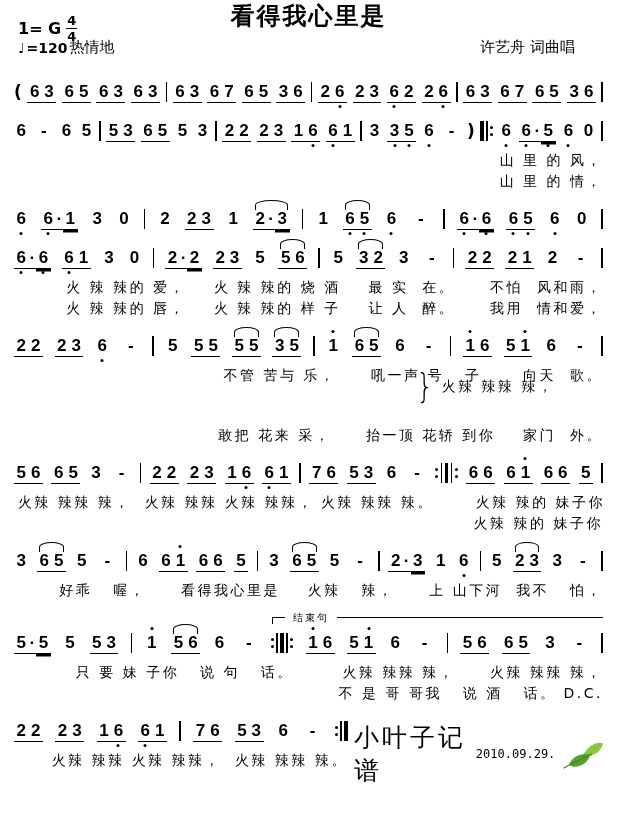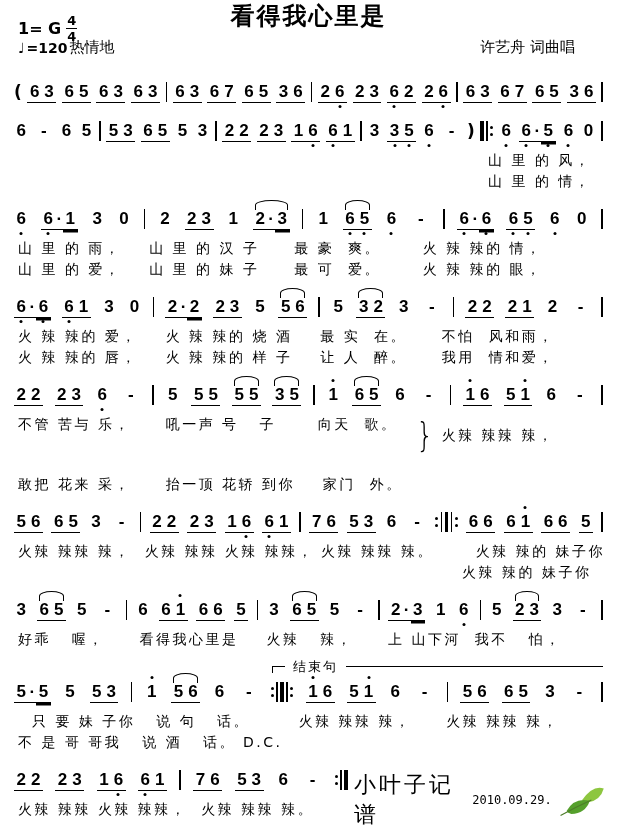--- a/index.html
+++ b/index.html
@@ -40,37 +40,37 @@
   .grp.arc::before{content:"";position:absolute;top:-9px;left:2px;right:2px;height:9px;
     border:1.2px solid #000;border-bottom:none;border-radius:50% 50% 0 0;}
   .bl{width:1.5px;height:20px;background:#000;}
   .par{font-size:17px;font-weight:bold;line-height:20px;}
   .rep{display:inline-flex;align-items:center;gap:2.5px;height:20px;}
   .rb-thin{width:1.5px;height:20px;background:#000;}
   .rb-thick{width:3.5px;height:20px;background:#000;}
   .rdots{display:flex;flex-direction:column;justify-content:center;gap:4px;height:20px;}
   .rdots i{width:3px;height:3px;background:#000;border-radius:50%;display:block;}
   
-  .lyrics{position:relative;}
+  .lyrics{position:relative;text-align:right;}
   .lyr{font-size:14px;letter-spacing:2.5px;line-height:21px;white-space:pre;}
   .lyr-extra{position:absolute;display:flex;align-items:center;gap:6px;top:0;height:42px;}
   .brace{font-size:34px;font-weight:300;line-height:40px;
     font-family:"DejaVu Sans",sans-serif;transform:scaleX(.8);}
   
   .marker{position:absolute;top:2px;display:flex;align-items:flex-start;right:0;}
   .mk-tick{width:12px;height:6px;border-left:1.2px solid #000;border-top:1.2px solid #000;
     margin-top:7px;}
-  .mk-label{font-size:13px;letter-spacing:2px;padding:0 8px;line-height:15px;text-align:center;}
+  .mk-label{font-size:10px;letter-spacing:2px;padding:0 8px;line-height:15px;text-align:center;}
   .mk-line{flex:1;border-top:1.2px solid #000;margin-top:7px;}
   
   .bottom-row{display:flex;align-items:flex-start;margin:2px 12px 0 12px;}
   .bottom-row .slot{flex:0 0 57%;}
   .credits{flex:1;padding-left:4px;}
   .cr1{display:flex;align-items:center;gap:7px;margin-top:10px;}
-  .transcriber{font-family:"DejaVu Serif","Liberation Serif",serif;font-size:22px;
+  .transcriber{font-family:"DejaVu Serif","Liberation Serif",serif;font-size:25px;
     letter-spacing:3px;}
   .trdate{font-size:12px;font-family:"DejaVu Sans Mono",monospace;}
 </style>
 </head>
 <body>
 
 <div class="hdr">
   <div class="keysig">
     <span>1= G</span>
     <span class="frac">
@@ -311,24 +311,20 @@
           <span class="dg u1 lo">5</span>
         </span>
         <span class="grp">
           <span class="dg lo">6</span>
         </span>
         <span class="grp">
           <span class="dg">0</span>
         </span>
         <span class="bl"></span>
       </div>
-      <div class="lyrics">
-        <div class="lyr" style="padding-left: 4px;">山 里 的 雨，    山 里 的 汉 子     最 豪  爽。      火 辣 辣的 情，</div>
-        <div class="lyr" style="padding-left: 4px;">山 里 的 爱，    山 里 的 妹 子     最 可  爱。      火 辣 辣的 眼，</div>
-      </div>
     </div>
     <div class="sline">
       <div class="notes-row">
         <span class="grp">
           <span class="dg u1 lo">6</span>
           <span class="dg u1 ad">·</span>
           <span class="dg u2 lo">6</span>
         </span>
         <span class="grp">
           <span class="dg u1 lo">6</span>

